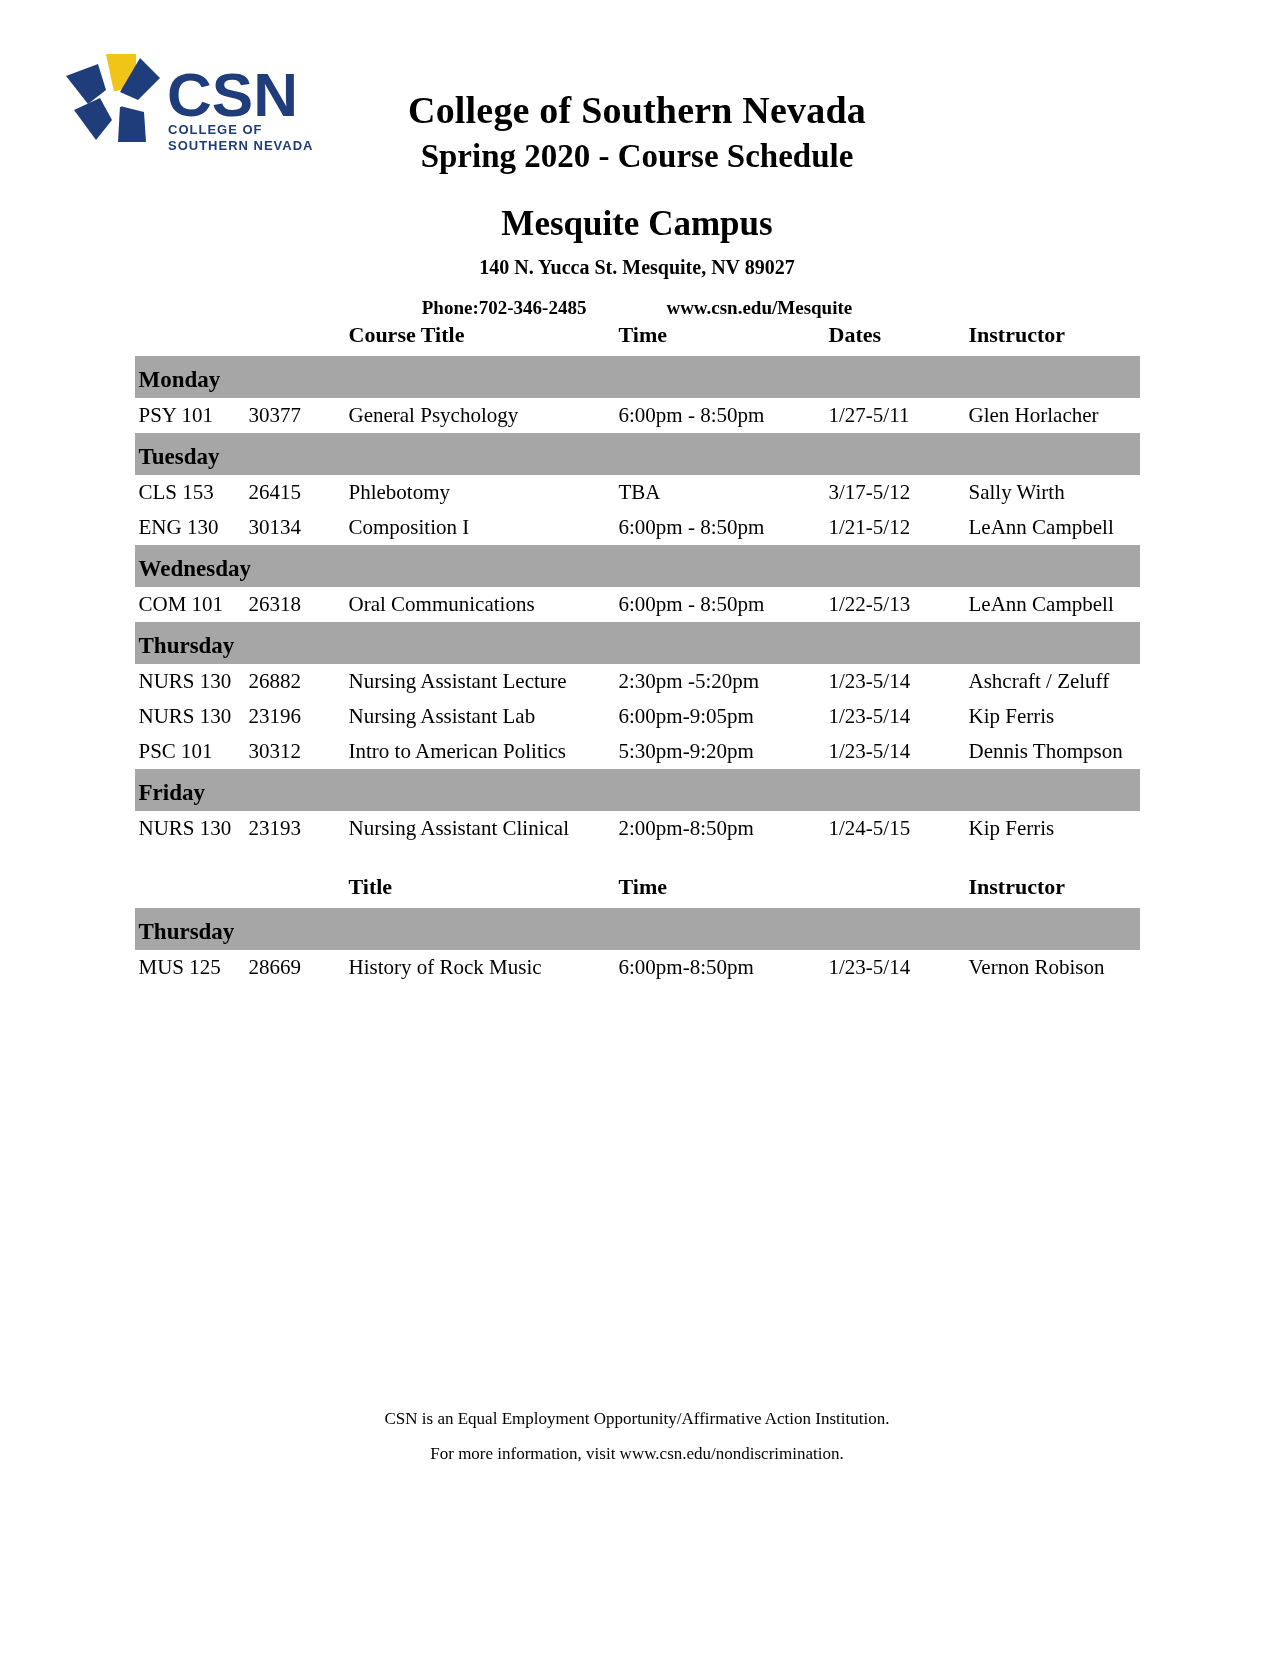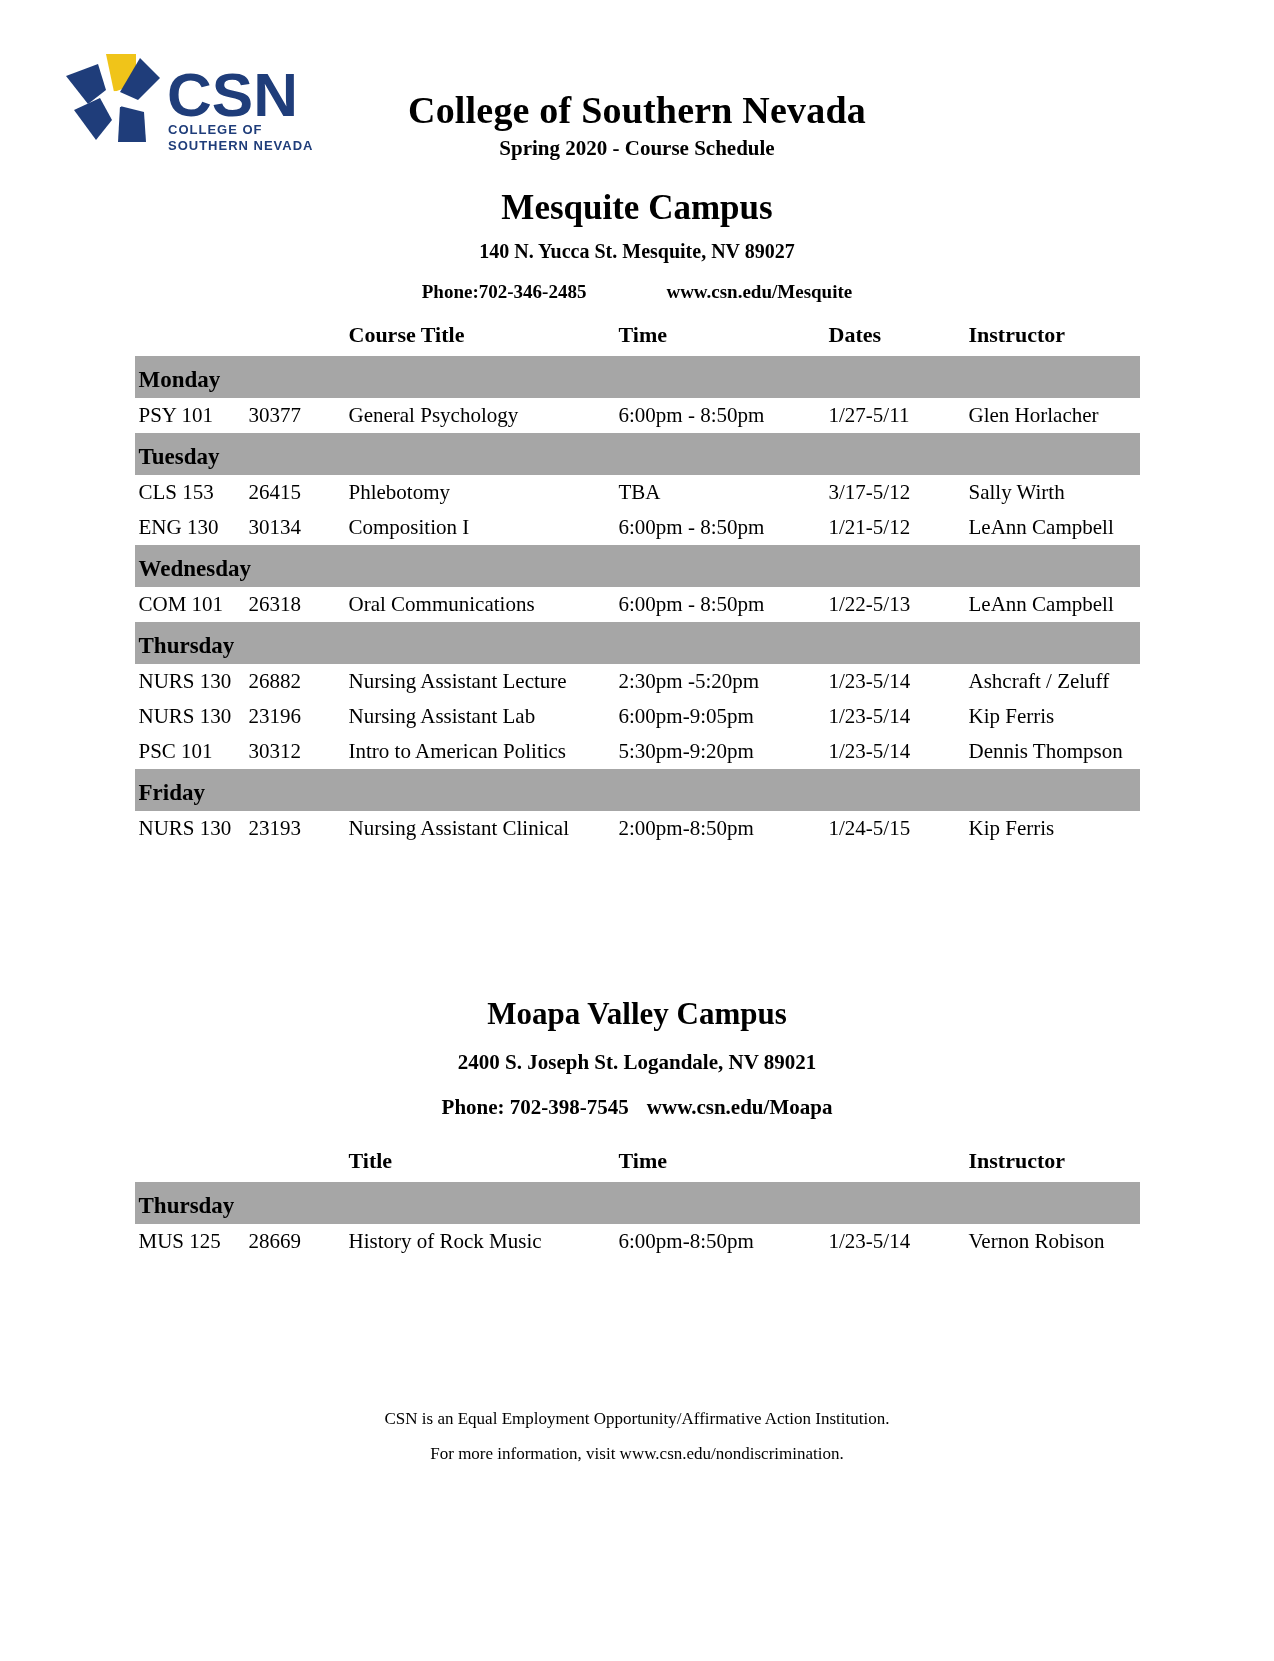--- a/index.html
+++ b/index.html
@@ -41,21 +41,21 @@
     padding-top: 88px;
     text-align: center;
   }
   .title-1 {
     font-size: 38px;
     font-weight: bold;
     letter-spacing: .2px;
     line-height: 1.18;
   }
   .title-2 {
-    font-size: 21px;
+    font-size: 33px;
     font-weight: bold;
     line-height: 1.3;
     margin-top: 2px;
   }
   .campus-name {
     font-size: 35px;
     font-weight: bold;
     margin-top: 26px;
   }
   .campus-addr {
@@ -265,27 +265,20 @@
         <td>NURS 130</td>
         <td>23193</td>
         <td>Nursing Assistant Clinical</td>
         <td>2:00pm-8:50pm</td>
         <td>1/24-5/15</td>
         <td>Kip Ferris</td>
       </tr>
     </tbody>
   </table>
 
-  <div class="campus2">
-    <div class="campus-name">Moapa Valley Campus</div>
-    <div class="campus-addr">2400 S. Joseph St. Logandale, NV  89021</div>
-    <div class="campus-contact">
-      <span class="phone">Phone: 702-398-7545</span><span class="web">www.csn.edu/Moapa</span>
-    </div>
-  </div>
 
   <table class="sched sched2">
     <colgroup>
       <col class="c-code">
         <col class="c-crn">
         <col class="c-title">
         <col class="c-time">
         <col class="c-dates">
         <col class="c-instr">
     </colgroup>

